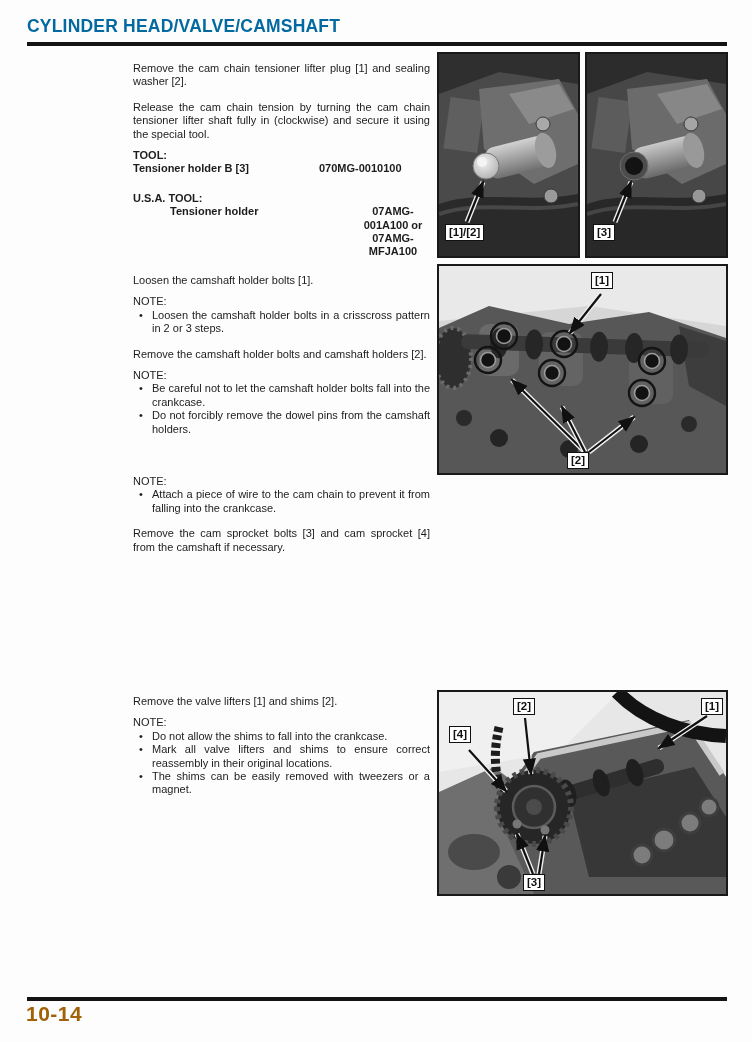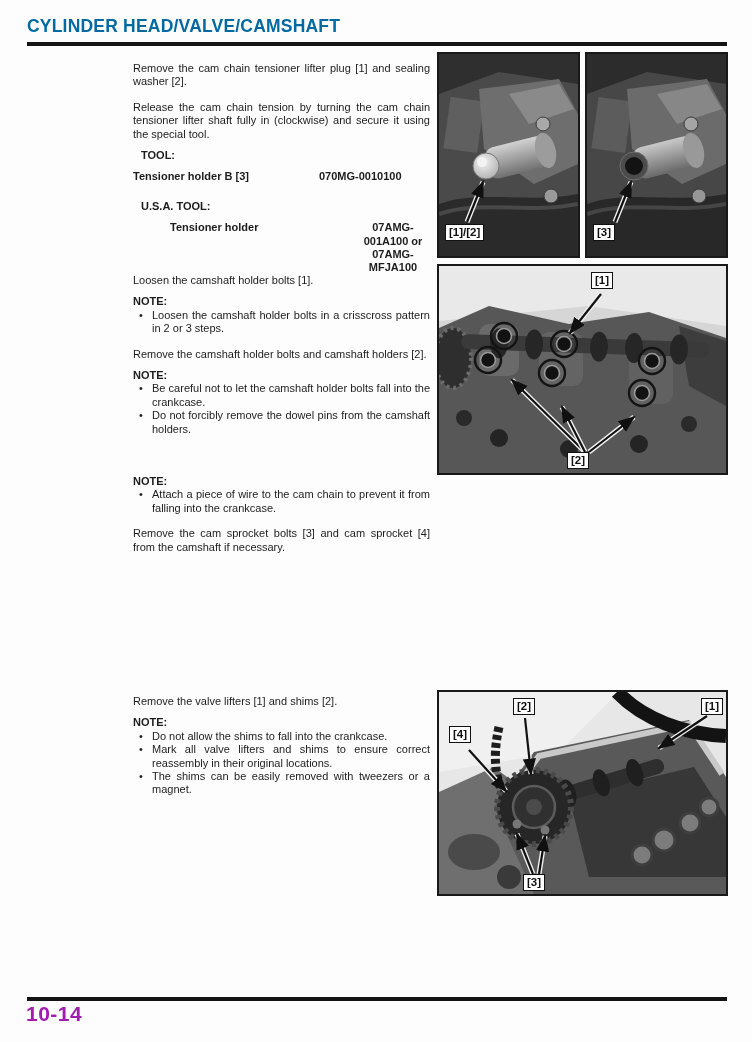--- a/index.html
+++ b/index.html
@@ -11,44 +11,44 @@
     position:absolute; left:27px; top:16px; font-size:17.5px; font-weight:bold;
     letter-spacing:0.2px; color:#0369a1;
   }
   .header-rule { position:absolute; left:27px; top:42px; width:700px; height:4px; background:#141414; }
 
   .text-block {
     position:absolute; left:133px; width:297px; font-size:11px; line-height:13.4px;
     text-align:justify; color:#1c1c1c;
   }
   .para { margin:12px 0 8px 0; }
-  .note-head { font-weight:bold; margin:0; text-align:left; }
+  .note-head { font-weight:normal; margin:0; text-align:left; }
   .note-list { margin:0 0 8px 0; padding:0; list-style:none; }
   .note-list li { position:relative; padding-left:19px; margin:0; }
   .note-list .bullet { position:absolute; left:6px; top:0; }
-  .tool-head { font-weight:bold; margin:8px; text-align:left; }
+  .tool-head { font-weight:bold; margin:0; text-align:left; }
   .tool-row { position:relative; font-weight:bold; margin:0 0 16px 0; min-height:13px; text-align:left; }
   .tool-row.two-line { min-height:27px;margin-left:37px; }
   .tool-num { position:absolute; left:186px; top:0; text-align:center; }
 
   .photo { position:absolute; left:437px; }
   .photo-frame, .panel {
     border:2px solid #191919; background:#555; position:relative; box-sizing:border-box;
   }
   .photo-frame svg, .panel svg { display:block; width:100%; height:100%; }
   .split { display:flex; gap:5px; }
   .panel { width:143px; height:206px; }
 
   .callout {
     position:absolute; background:#fff; border:1.5px solid #111; padding:0 3px;
     font-size:11.5px; font-weight:bold; line-height:15px; color:#111; white-space:nowrap;
   }
 
   .footer-rule { position:absolute; left:27px; top:997px; width:700px; height:3.5px; background:#141414; }
-  .page-number { position:absolute; left:26px; top:1002px; font-size:21px; font-weight:bold; letter-spacing:0.5px; color:#a21caf; }
+  .page-number { position:absolute; left:26px; top:1002px; font-size:21px; font-weight:bold; letter-spacing:0.5px; color:#a16207; }
 </style>
 </head>
 <body>
 
 <div class="page">
 
   <div class="header-title">CYLINDER HEAD/VALVE/CAMSHAFT</div>
   <div class="header-rule"></div>
 
   <section class="text-block" style="top:50px">

